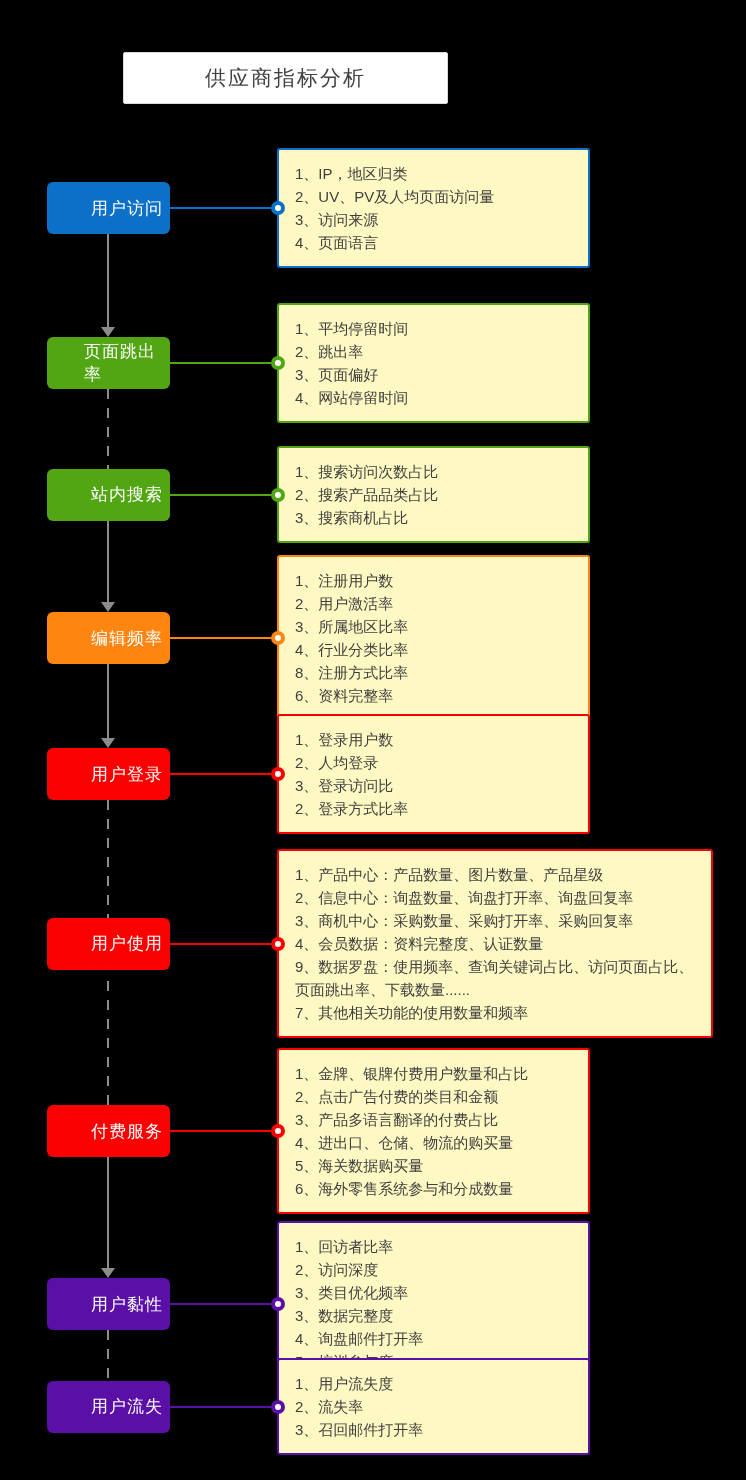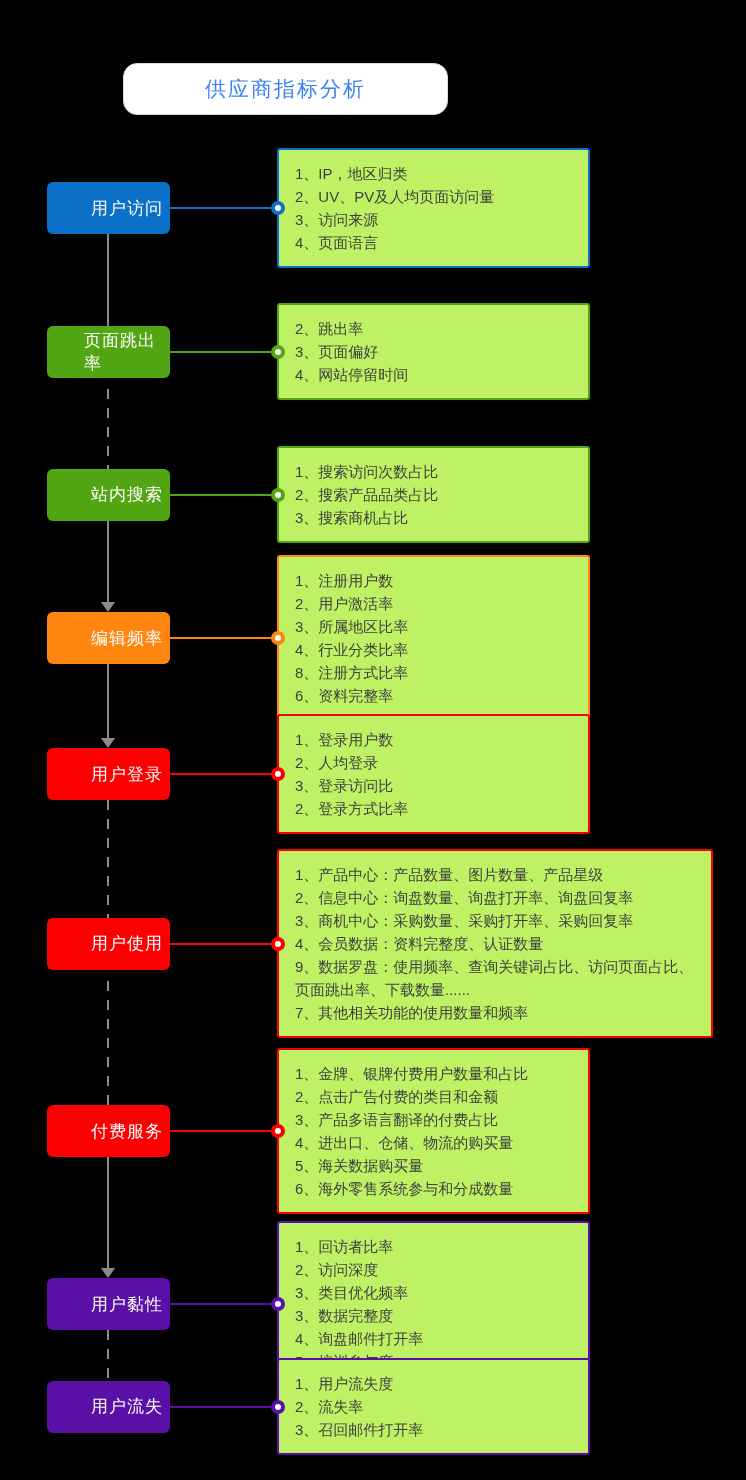--- a/index.html
+++ b/index.html
@@ -1,40 +1,40 @@
 <!DOCTYPE html>
 <html><head>
 <meta charset="utf-8">
 <style>
   html,body{margin:0;padding:0;background:#000;}
   body{font-family:"Liberation Sans","DejaVu Sans",sans-serif;}
   #stage{position:relative;width:746px;height:1480px;background:#000;overflow:hidden;}
 
   
   .title{
-    position:absolute;left:123px;top:63px;width:325px;height:52px;
-    box-sizing:border-box;background:#fff;border:1px solid #d9d9d9;border-radius:14px;
+    position:absolute;left:123px;top:52px;width:325px;height:52px;
+    box-sizing:border-box;background:#fff;border:1px solid #d9d9d9;border-radius:2px;
     display:flex;align-items:center;justify-content:center;
-    font-size:21px;letter-spacing:2px;color:#3b82f6;z-index:2;
+    font-size:21px;letter-spacing:2px;color:#404040;z-index:2;
   }
 
   
   .row{position:absolute;left:0;width:746px;display:flex;align-items:center;z-index:1;}
   .node{
     box-sizing:border-box;flex:0 0 auto;margin-left:47px;width:123px;height:52px;
     border-radius:6px;background:var(--c);color:#fff;font-size:17px;letter-spacing:1px;
     display:flex;align-items:center;justify-content:center;padding-left:37px;
   }
   .link{flex:0 0 107px;height:2px;background:var(--c);position:relative;}
   .dot{
     position:absolute;right:-8px;top:-6px;width:6px;height:6px;border-radius:50%;
     background:#fff;border:4px solid var(--c);
   }
   .detail{
-    box-sizing:border-box;flex:0 0 auto;width:313px;background:#bef264;
+    box-sizing:border-box;flex:0 0 auto;width:313px;background:#fef9c3;
     border:2px solid var(--c);border-radius:3px;padding:12px 16px;
     color:#3f3f3f;font-size:15px;line-height:23px;
   }
   .detail.wide{width:436px;}
 
   
   .seg{position:absolute;left:107px;width:2px;z-index:0;}
   .seg.solid{background:#8c8c8c;}
   .seg.dashed{background:repeating-linear-gradient(to bottom,#8c8c8c 0 10px,transparent 10px 19px);}
   .arrow{
@@ -62,20 +62,21 @@
         </div>
     </div>
   </div>
     <div class="row" style="top: 303px; --c: #52A513;">
     <div class="node">页面跳出率</div>
     <div class="link">
       <span class="dot"></span>
     </div>
     <div class="detail">
       <div class="list">
+          <div class="item">1、平均停留时间</div>
           <div class="item">2、跳出率</div>
           <div class="item">3、页面偏好</div>
           <div class="item">4、网站停留时间</div>
         </div>
     </div>
   </div>
     <div class="row" style="top: 446px; --c: #52A513;">
     <div class="node">站内搜索</div>
     <div class="link">
       <span class="dot"></span>

